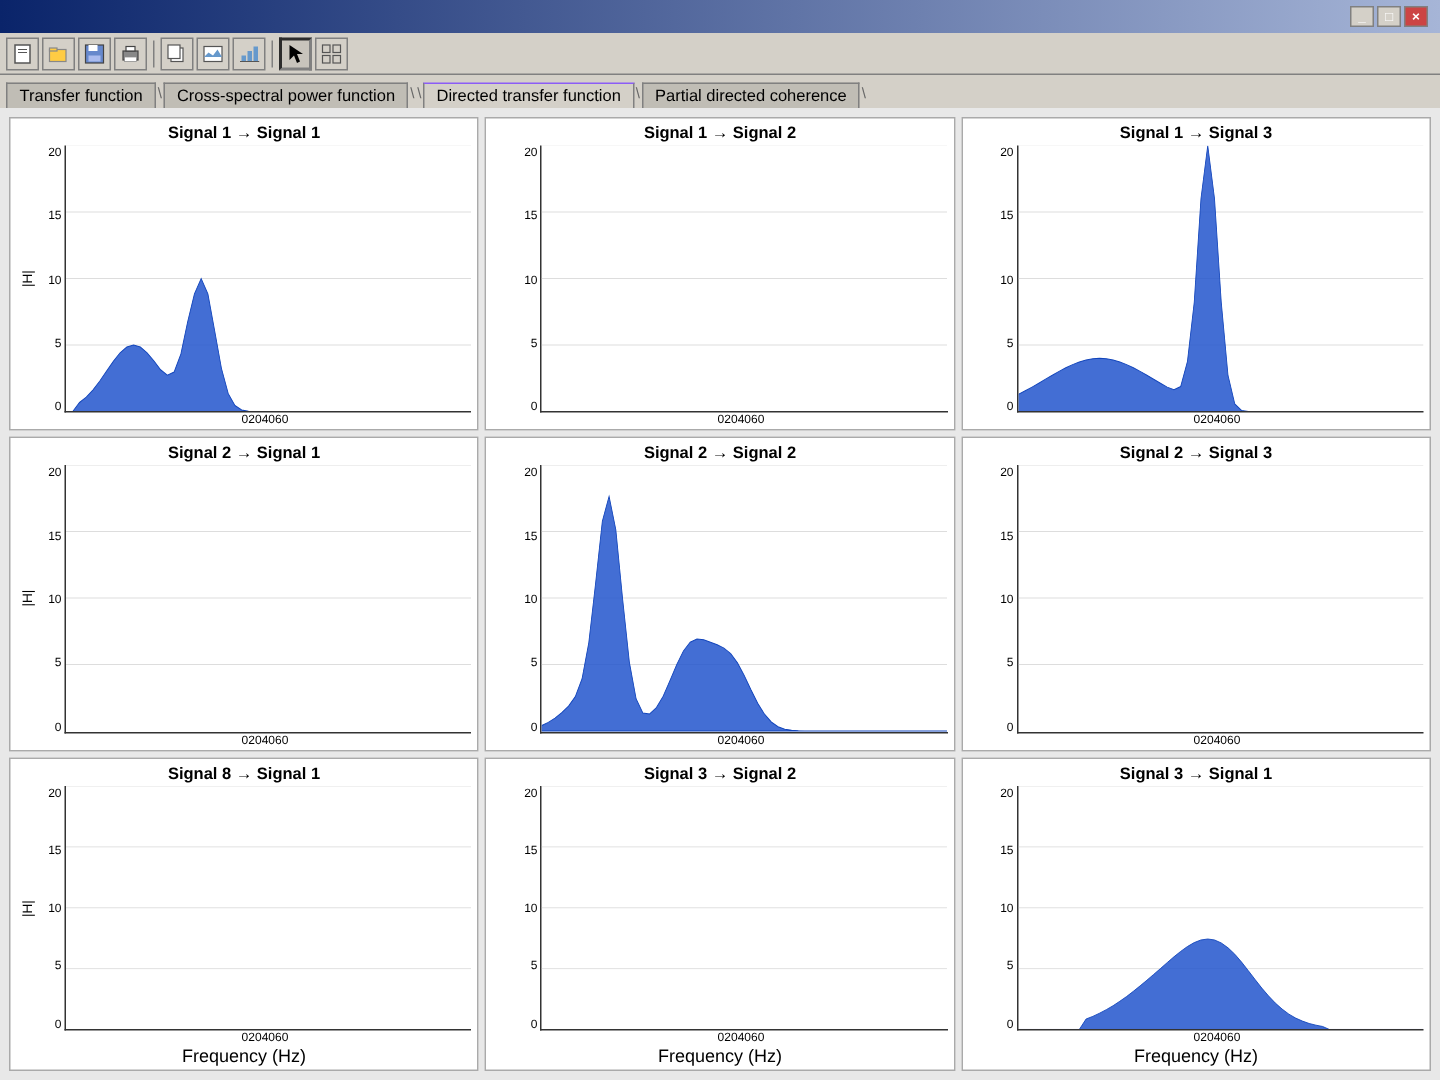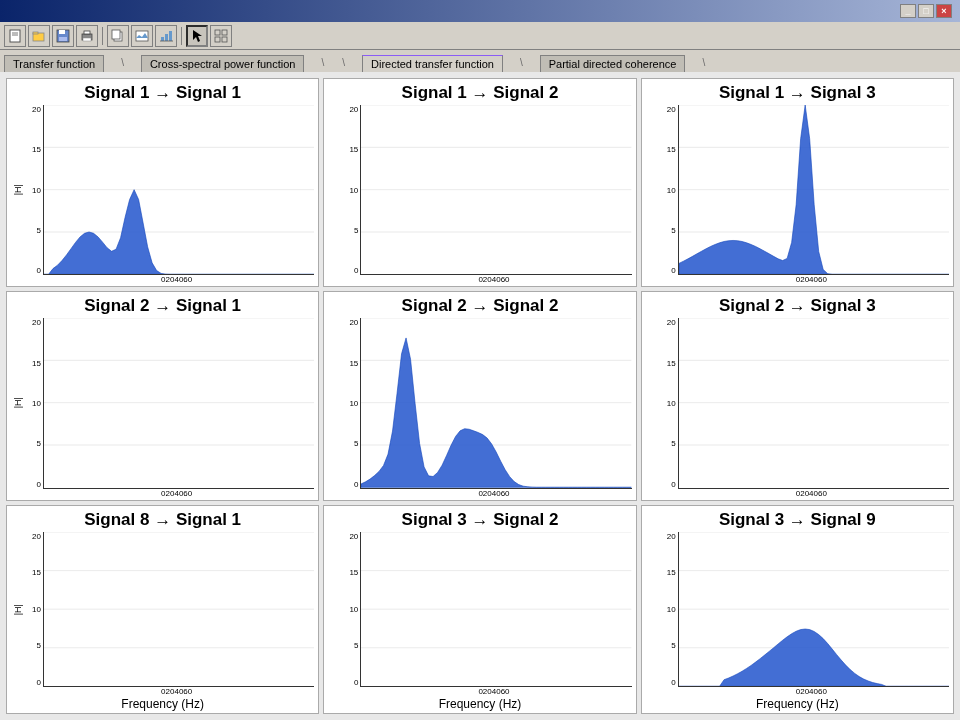--- a/index.html
+++ b/index.html
@@ -65,21 +65,21 @@
     .toolbar-sep {
       width: 1px;
       height: 18px;
       background: #808080;
       margin: 0 2px;
     }
     .tabs {
       background: #d4d0c8;
       padding: 2px 4px 0;
       display: flex;
-      gap: 16px;
+      gap: 0;
       font-size: 11px;
       height: 22px;
       align-items: flex-end;
     }
     .tab {
       padding: 2px 8px;
       background: #c0bdb5;
       border: 1px solid #808080;
       border-bottom: none;
       cursor: pointer;
@@ -109,21 +109,21 @@
     .chart-container {
       background: white;
       border: 1px solid #aaa;
       display: flex;
       flex-direction: column;
       align-items: center;
       padding: 4px 4px 2px 4px;
       position: relative;
     }
     .chart-title {
-      font-size: 17px;
+      font-size: 11px;
       font-weight: bold;
       margin-bottom: 2px;
       text-align: center;
     }
     .chart-wrapper {
       display: flex;
       width: 100%;
       flex: 1;
     }
     .y-axis-label {
@@ -460,21 +460,21 @@
       </div>
       <div class="x-ticks">
         <span>0</span>
         <span>20</span>
         <span>40</span>
         <span>60</span>
       </div>
       <div class="x-axis-label">Frequency (Hz)</div>
     </div>
     <div class="chart-container">
-      <div class="chart-title">Signal 3 → Signal 9</div>
+      <div class="chart-title">Signal 3 → Signal 1</div>
       <div class="chart-wrapper">
         <div class="y-axis-label"></div>
         <div class="y-ticks">
           <span>0</span>
           <span>5</span>
           <span>10</span>
           <span>15</span>
           <span>20</span>
         </div>
         <div class="chart-area"><svg class="chart-svg" viewBox="0 0 240 130" preserveAspectRatio="none">

